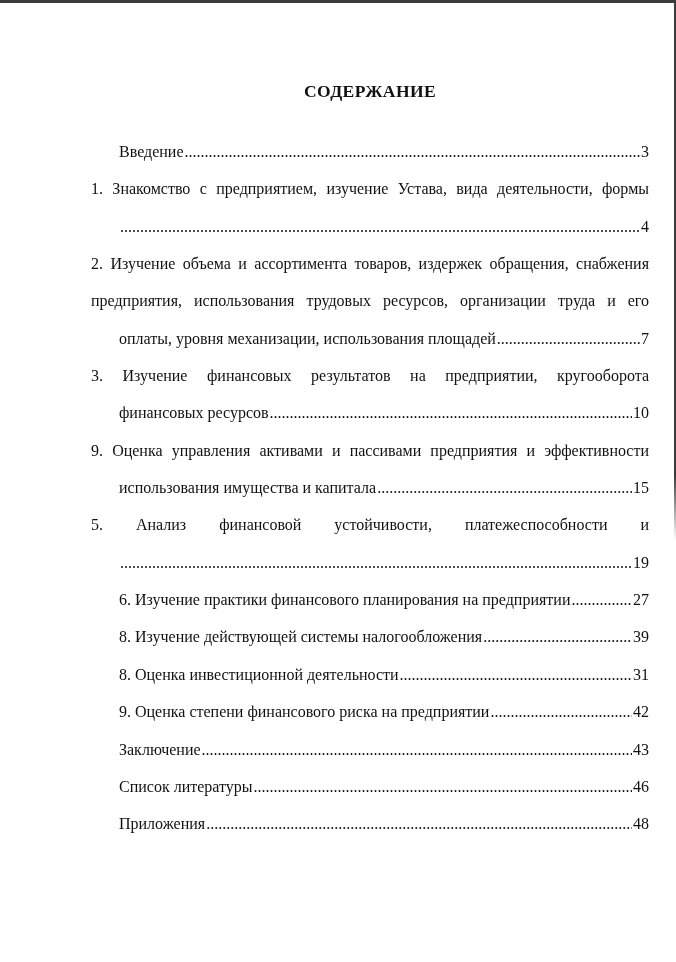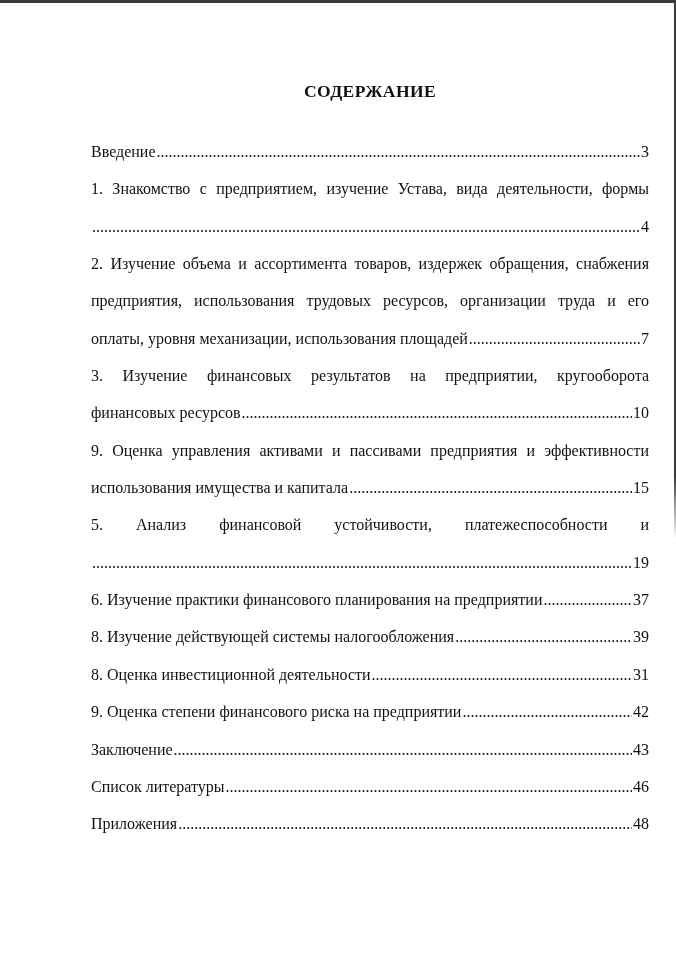--- a/index.html
+++ b/index.html
@@ -54,20 +54,21 @@
     height: 37.35px;
     overflow: hidden;
   }
   .line.fill {
     text-align: justify;
     text-align-last: justify;
   }
   .line.last {
     display: flex;
     align-items: flex-start;
+    margin-left: 28px;
   }
   .line.last .t { white-space: nowrap; flex: 0 0 auto; }
   .dots {
     flex: 1 1 auto;
     overflow: hidden;
     white-space: nowrap;
     margin: 0 1px;
   }
   .dots::after {
     content: "..................................................................................................................................................................";
@@ -116,21 +117,21 @@
         <span class="num">15</span>
       </div>
       <div class="line fill">5. Анализ финансовой устойчивости, платежеспособности и</div>
       <div class="line last">
         <span class="dots"></span>
         <span class="num">19</span>
       </div>
       <div class="line last">
         <span class="t">6. Изучение практики финансового планирования на предприятии</span>
         <span class="dots"></span>
-        <span class="num">37</span>
+        <span class="num">27</span>
       </div>
       <div class="line last">
         <span class="t">8. Изучение действующей системы налогообложения</span>
         <span class="dots"></span>
         <span class="num">39</span>
       </div>
       <div class="line last">
         <span class="t">8. Оценка инвестиционной деятельности</span>
         <span class="dots"></span>
         <span class="num">31</span>

